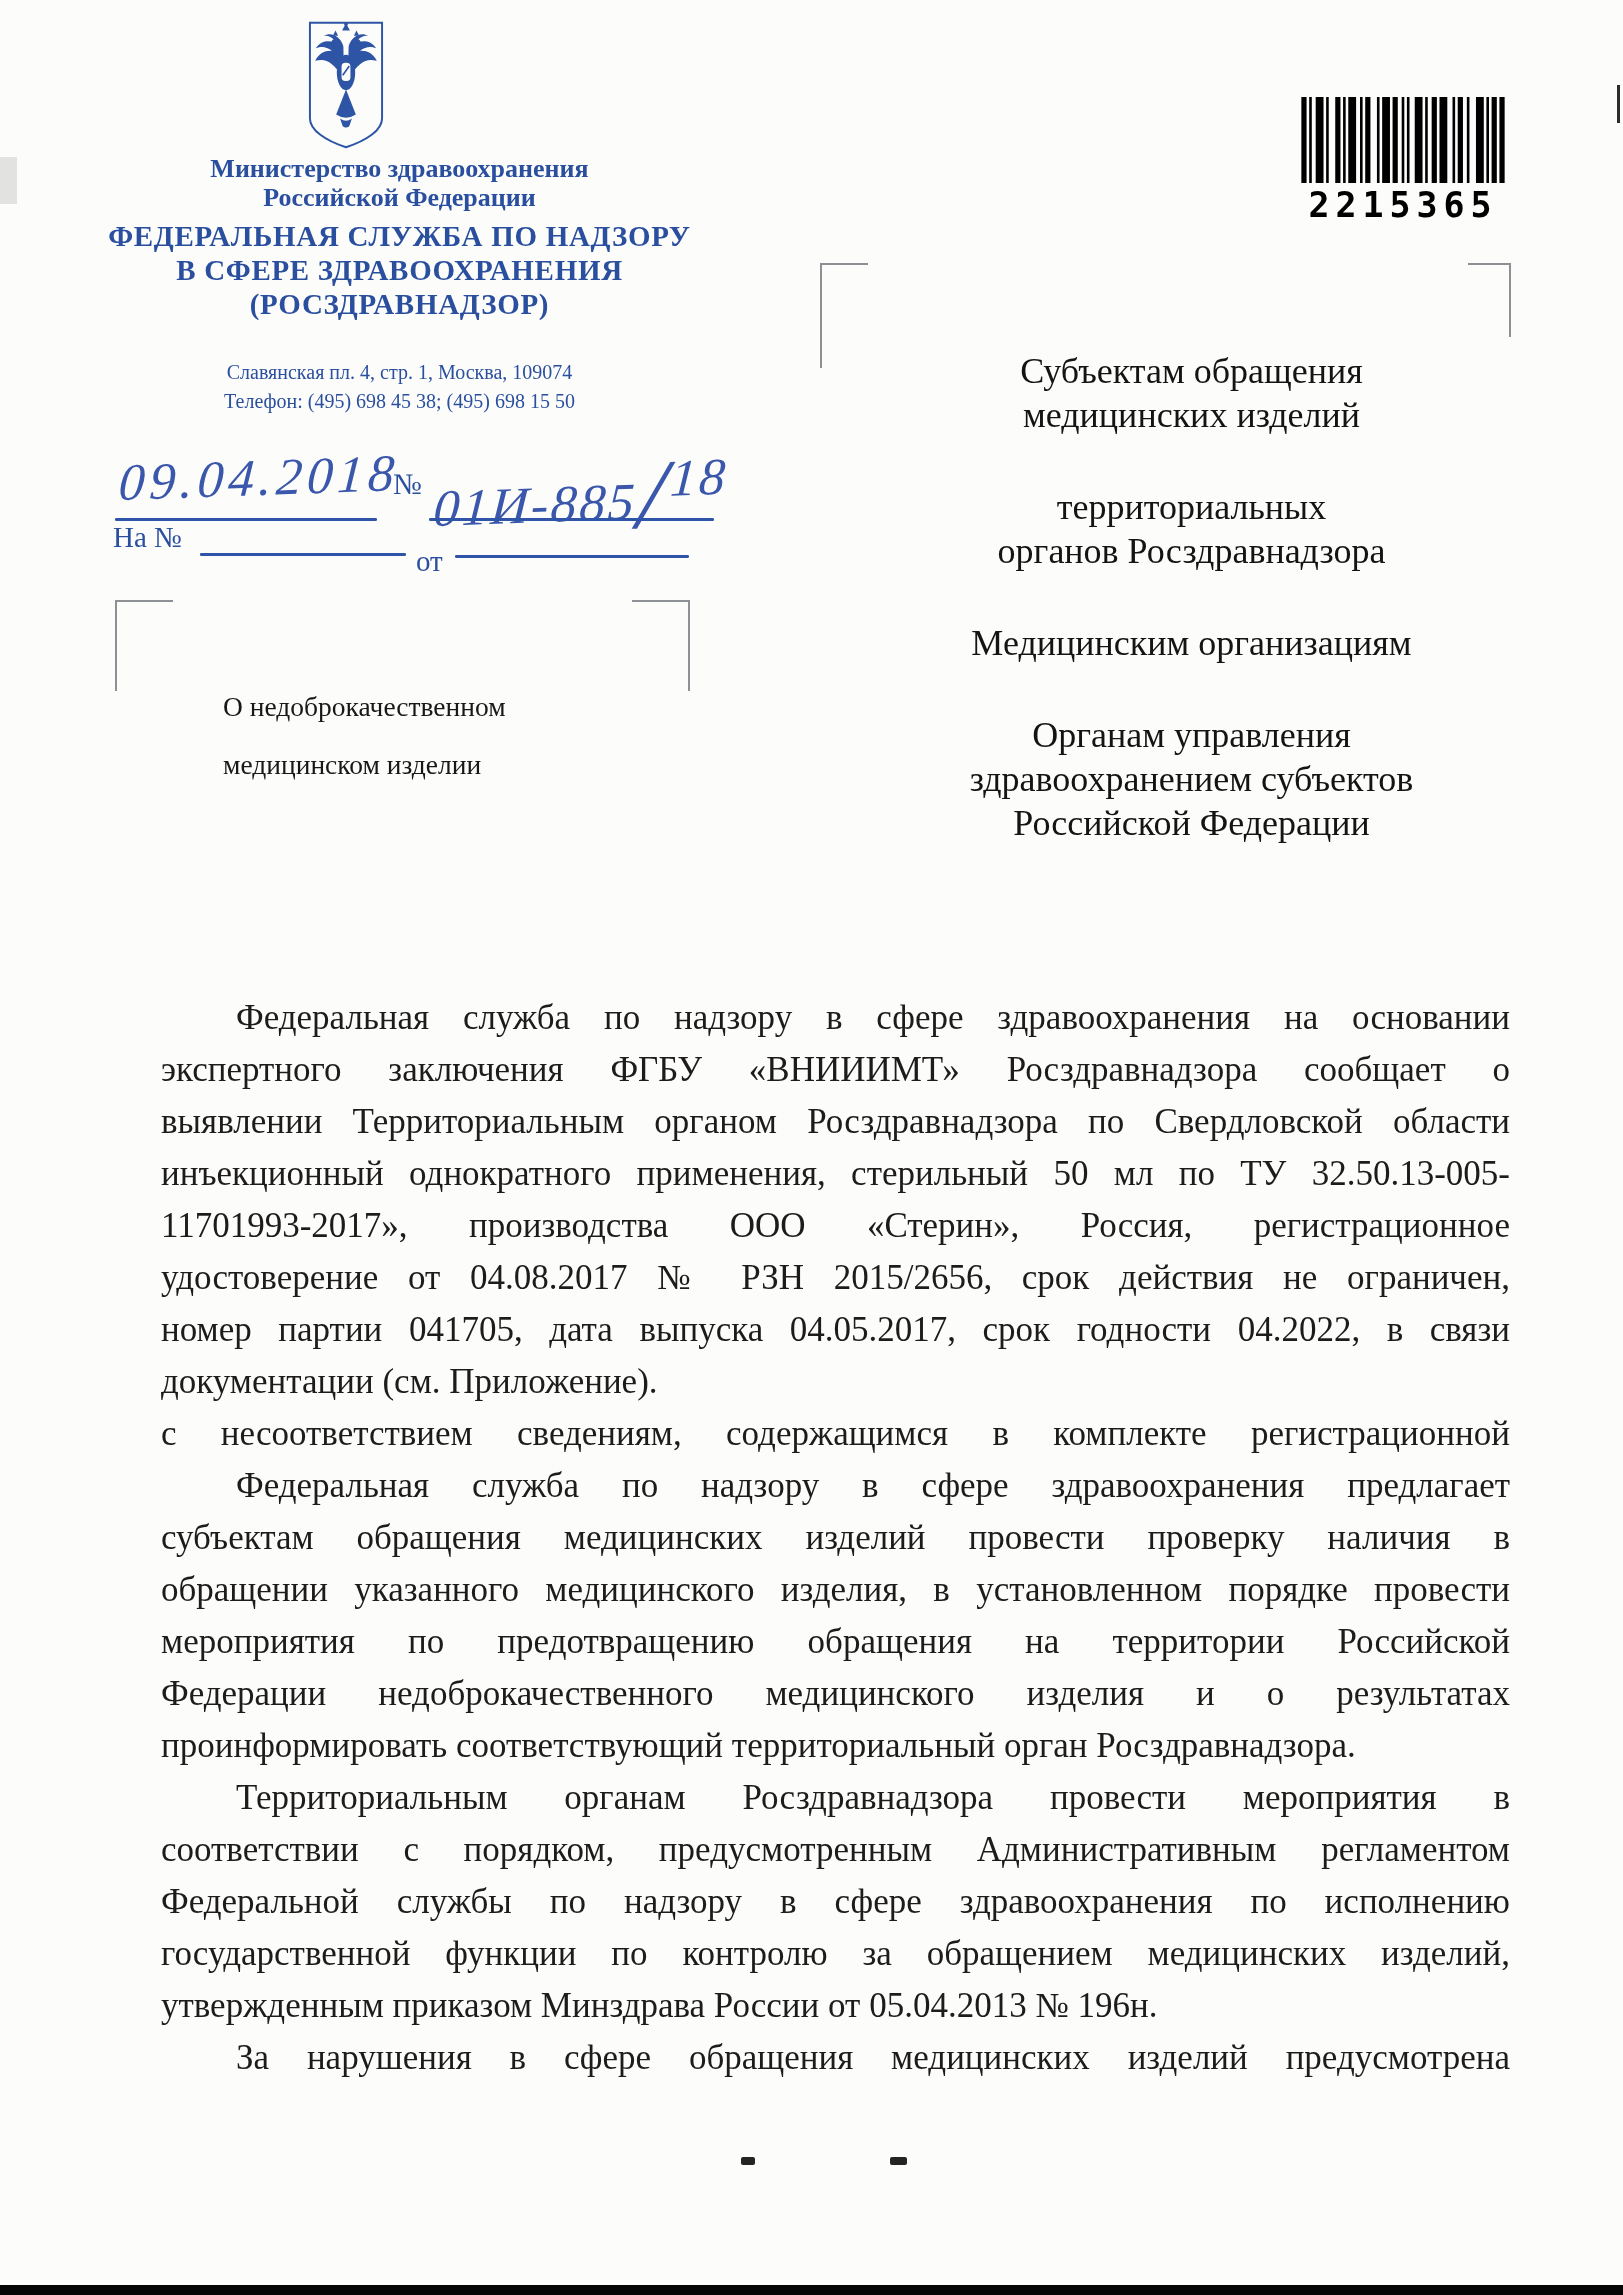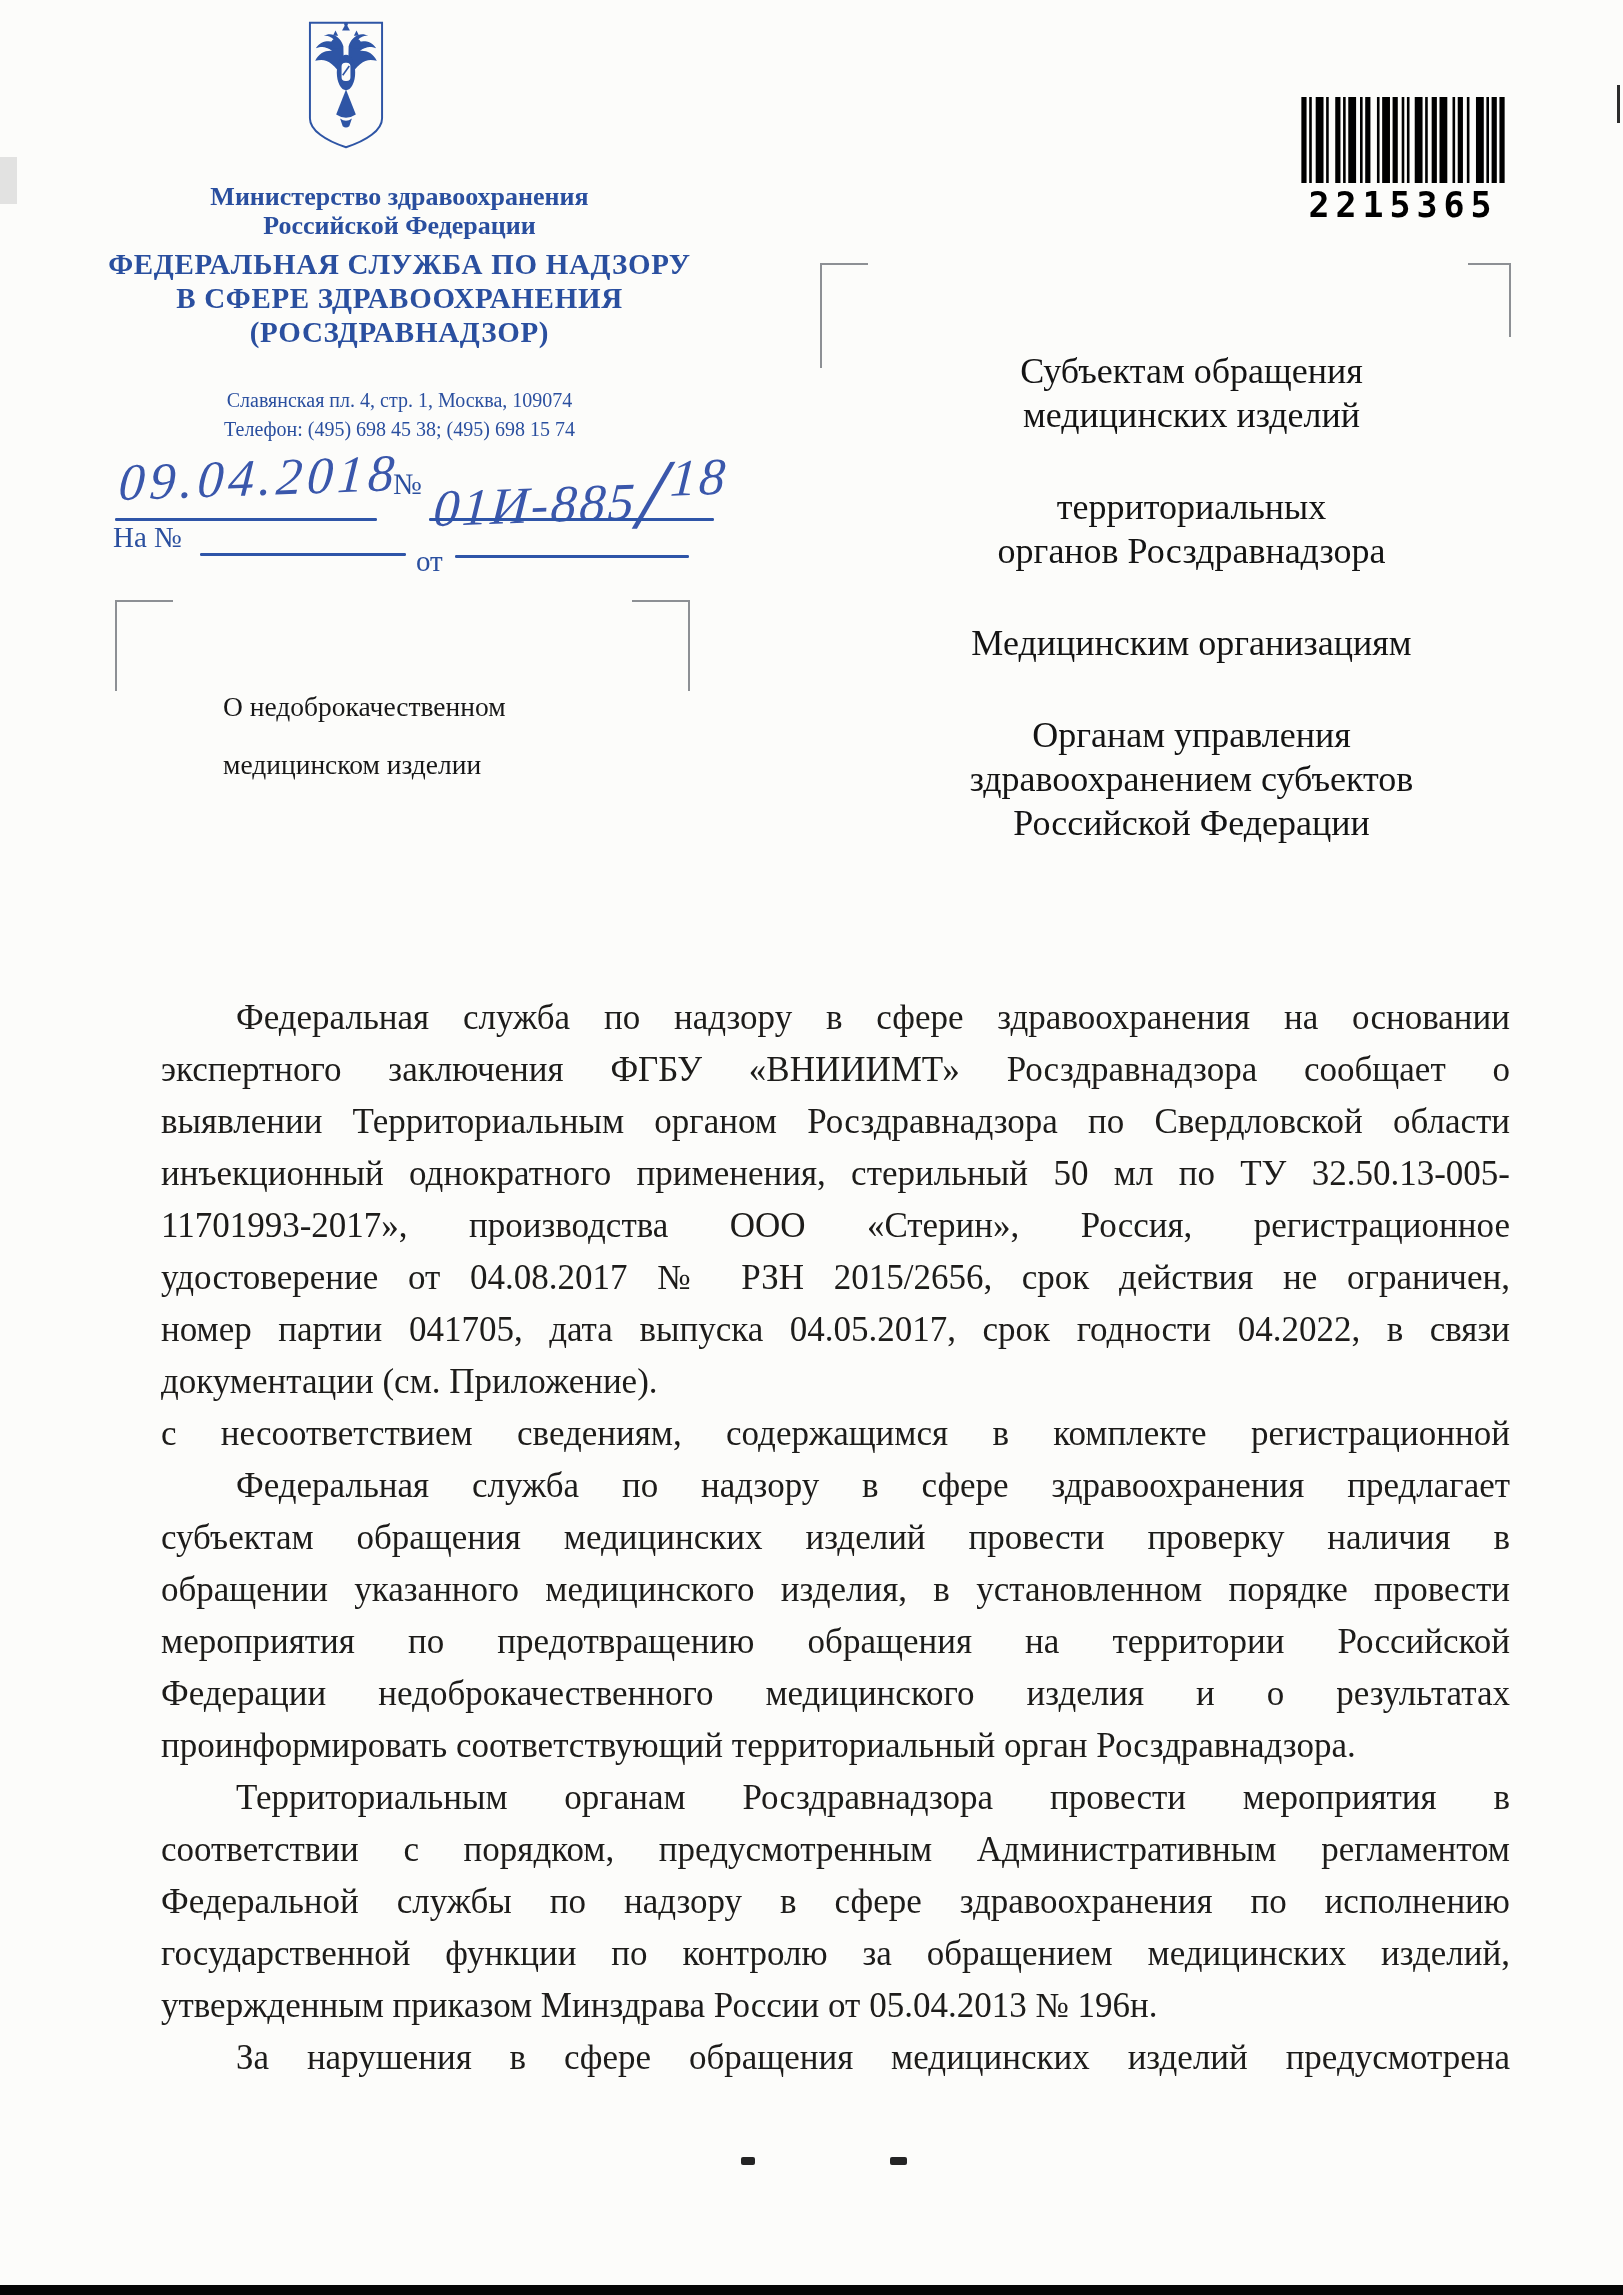--- a/index.html
+++ b/index.html
@@ -2,21 +2,21 @@
 <html style="font-size:10.5px"><head>
 <meta charset="utf-8">
 <style>
   html,body{margin:0;padding:0;background:#777;}
   #page{
     position:relative;width:1624px;height:2295px;background:#fcfcfa;
     font-family:"Liberation Serif",serif;color:#1b1a17;overflow:hidden;
   }
   .abs{position:absolute;}
   
-  .blue{color:#2a4f9f;margin-top:28px;}
+  .blue{color:#2a4f9f;}
   .hdrline{left:59px;width:681px;text-align:center;}
   .min{font-weight:bold;font-size:26px;line-height:29px;}
   .svc{font-weight:bold;font-size:29px;line-height:33px;letter-spacing:0.7px;}
   .adr{font-size:20px;line-height:23.6px;}
   
   .bcnum{font-family:"DejaVu Sans Mono",monospace;font-weight:bold;font-size:35px;
          letter-spacing:5.9px;text-align:center;color:#000;}
   
   .hand{font-style:italic;color:#3a57ab;transform:rotate(-2deg) skewX(-6deg);
         transform-origin:left bottom;white-space:nowrap;}
@@ -81,21 +81,21 @@
       <path d="M56,84 L66,70" stroke="#2e55a5" stroke-width="2.5" fill="none"></path>
     </svg>
   </div>
 
   <div class="abs hdrline min blue" style="top:154px;">Министерство здравоохранения</div>
   <div class="abs hdrline min blue" style="top:183px;">Российской Федерации</div>
   <div class="abs hdrline svc blue" style="top:220px;">ФЕДЕРАЛЬНАЯ СЛУЖБА ПО НАДЗОРУ</div>
   <div class="abs hdrline svc blue" style="top:254px;">В СФЕРЕ ЗДРАВООХРАНЕНИЯ</div>
   <div class="abs hdrline svc blue" style="top:288px;">(РОСЗДРАВНАДЗОР)</div>
   <div class="abs hdrline adr blue" style="top:361px;">Славянская пл. 4, стр. 1, Москва, 109074</div>
-  <div class="abs hdrline adr blue" style="top:390px;">Телефон: (495) 698 45 38; (495) 698 15 74</div>
+  <div class="abs hdrline adr blue" style="top:390px;">Телефон: (495) 698 45 38; (495) 698 15 50</div>
 
   <div class="abs" style="left:1301px;top:97px;width:204px;height:86px;">
     <svg width="204" height="86" viewBox="0 0 312 132">
       <g fill="#000">
         <rect x="0" y="0" width="8" height="132"></rect>
           <rect x="12" y="0" width="4" height="132"></rect>
         <rect x="22" y="0" width="12" height="132"></rect>
           <rect x="38" y="0" width="4" height="132"></rect>
         <rect x="52" y="0" width="8" height="132"></rect>
           <rect x="64" y="0" width="4" height="132"></rect>

